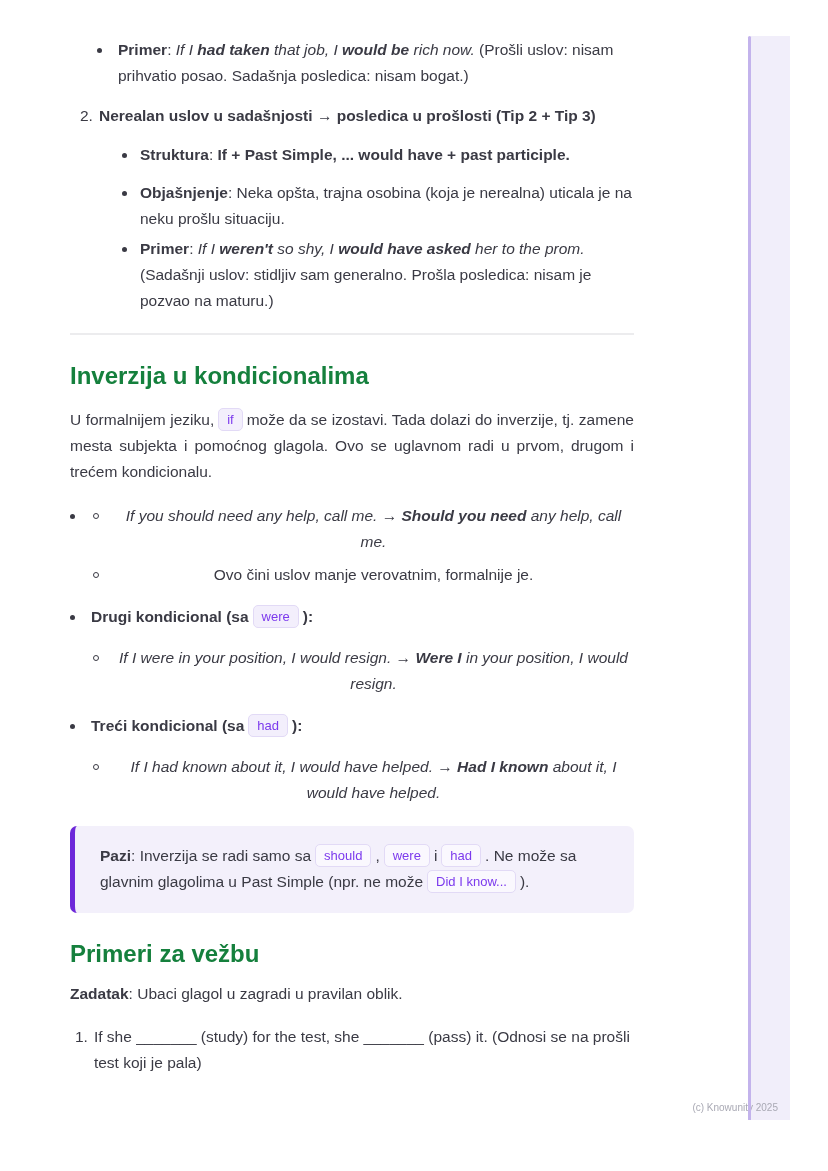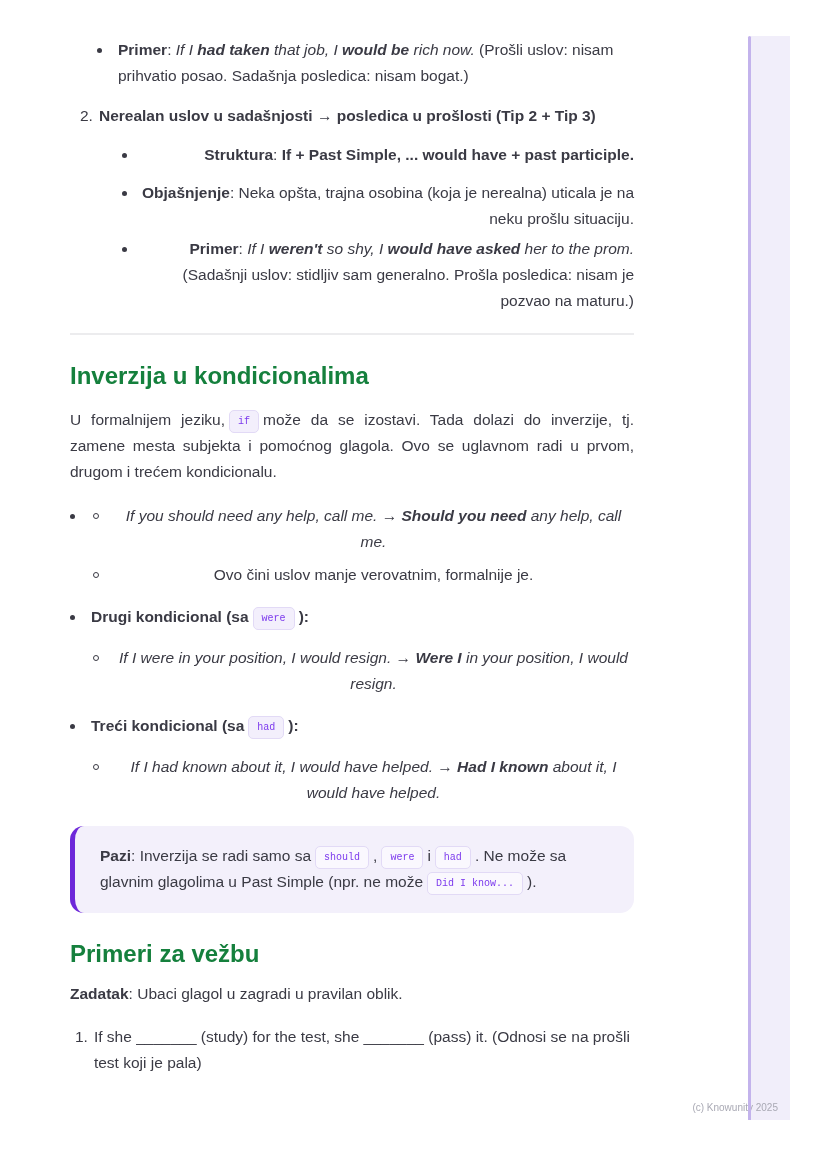--- a/index.html
+++ b/index.html
@@ -21,22 +21,22 @@
     padding-top: 37px;
     font-size: 15.5px;
     line-height: 26px;
   }
   
   .b  { font-weight: 700; }
   .i  { font-style: italic; }
   .bi { font-weight: 700; font-style: italic; }
   .code {
     display: inline-block;
-    font-family: Liberation Mono, monospace;
-    font-size: 10px;
+    font-family: Liberation Sans, sans-serif;
+    font-size: 13px;
     line-height: 17px;
     color: #7c3aed;
     background: #f3effc;
     border: 1px solid #e2daf6;
     border-radius: 5px;
     padding: 2px 8px;
     margin: 0 4px;
     vertical-align: 1px;
     white-space: nowrap;
   }
@@ -56,21 +56,21 @@
     border-radius: 50%;
     border: 1.5px solid #3a3a44;
     margin-top: 10px;
     margin-right: 14px;
   }
   .m-num { flex: 0 0 auto; margin-right: 6px; }
   .li-body { flex: 1 1 auto; min-width: 0; }
 
   .ul-top { margin-left: 27px; margin-bottom: 14px; }
   .ol-2   { margin-left: 10px; margin-bottom: 13px; }
-  .ul-sub2 { margin-left: 52px; text-align: right; }
+  .ul-sub2 { margin-left: 52px; }
   .ul-sub2 .li { margin-bottom: 12px; }
   .ul-sub2 .li.mb-tight { margin-bottom: 4px; }
   .ul-sub2 .li:last-child { margin-bottom: 0; }
   .ul-sub2 .m-dot { margin-right: 13px; }
 
   .divider {
     border: none;
     border-top: 2px solid #ececee;
     margin-top: 19px;
   }
@@ -88,21 +88,21 @@
   .ul-cond > .li { margin-bottom: 16px; }
   .ul-cond .cond-title { margin-bottom: 15px; }
   .ul-sub { margin-left: 2px; text-align: center; }
   .ul-sub .li { margin-bottom: 7px; }
   .ul-sub .li:last-child { margin-bottom: 0; }
 
   .callout {
     margin-top: 20px;
     background: #f3f0fb;
     border-left: 5px solid #6d28d9;
-    border-radius: 14px;
+    border-radius: 7px;
     padding: 17px 26px 18px 25px;
   }
   .callout .code { background: #faf8fe; }
 
   .h-practice { margin-top: 53px; }
   .task-p { margin-bottom: 17px; }
   .ol-practice { margin-left: 5px; }
 
   
   .side-panel {

